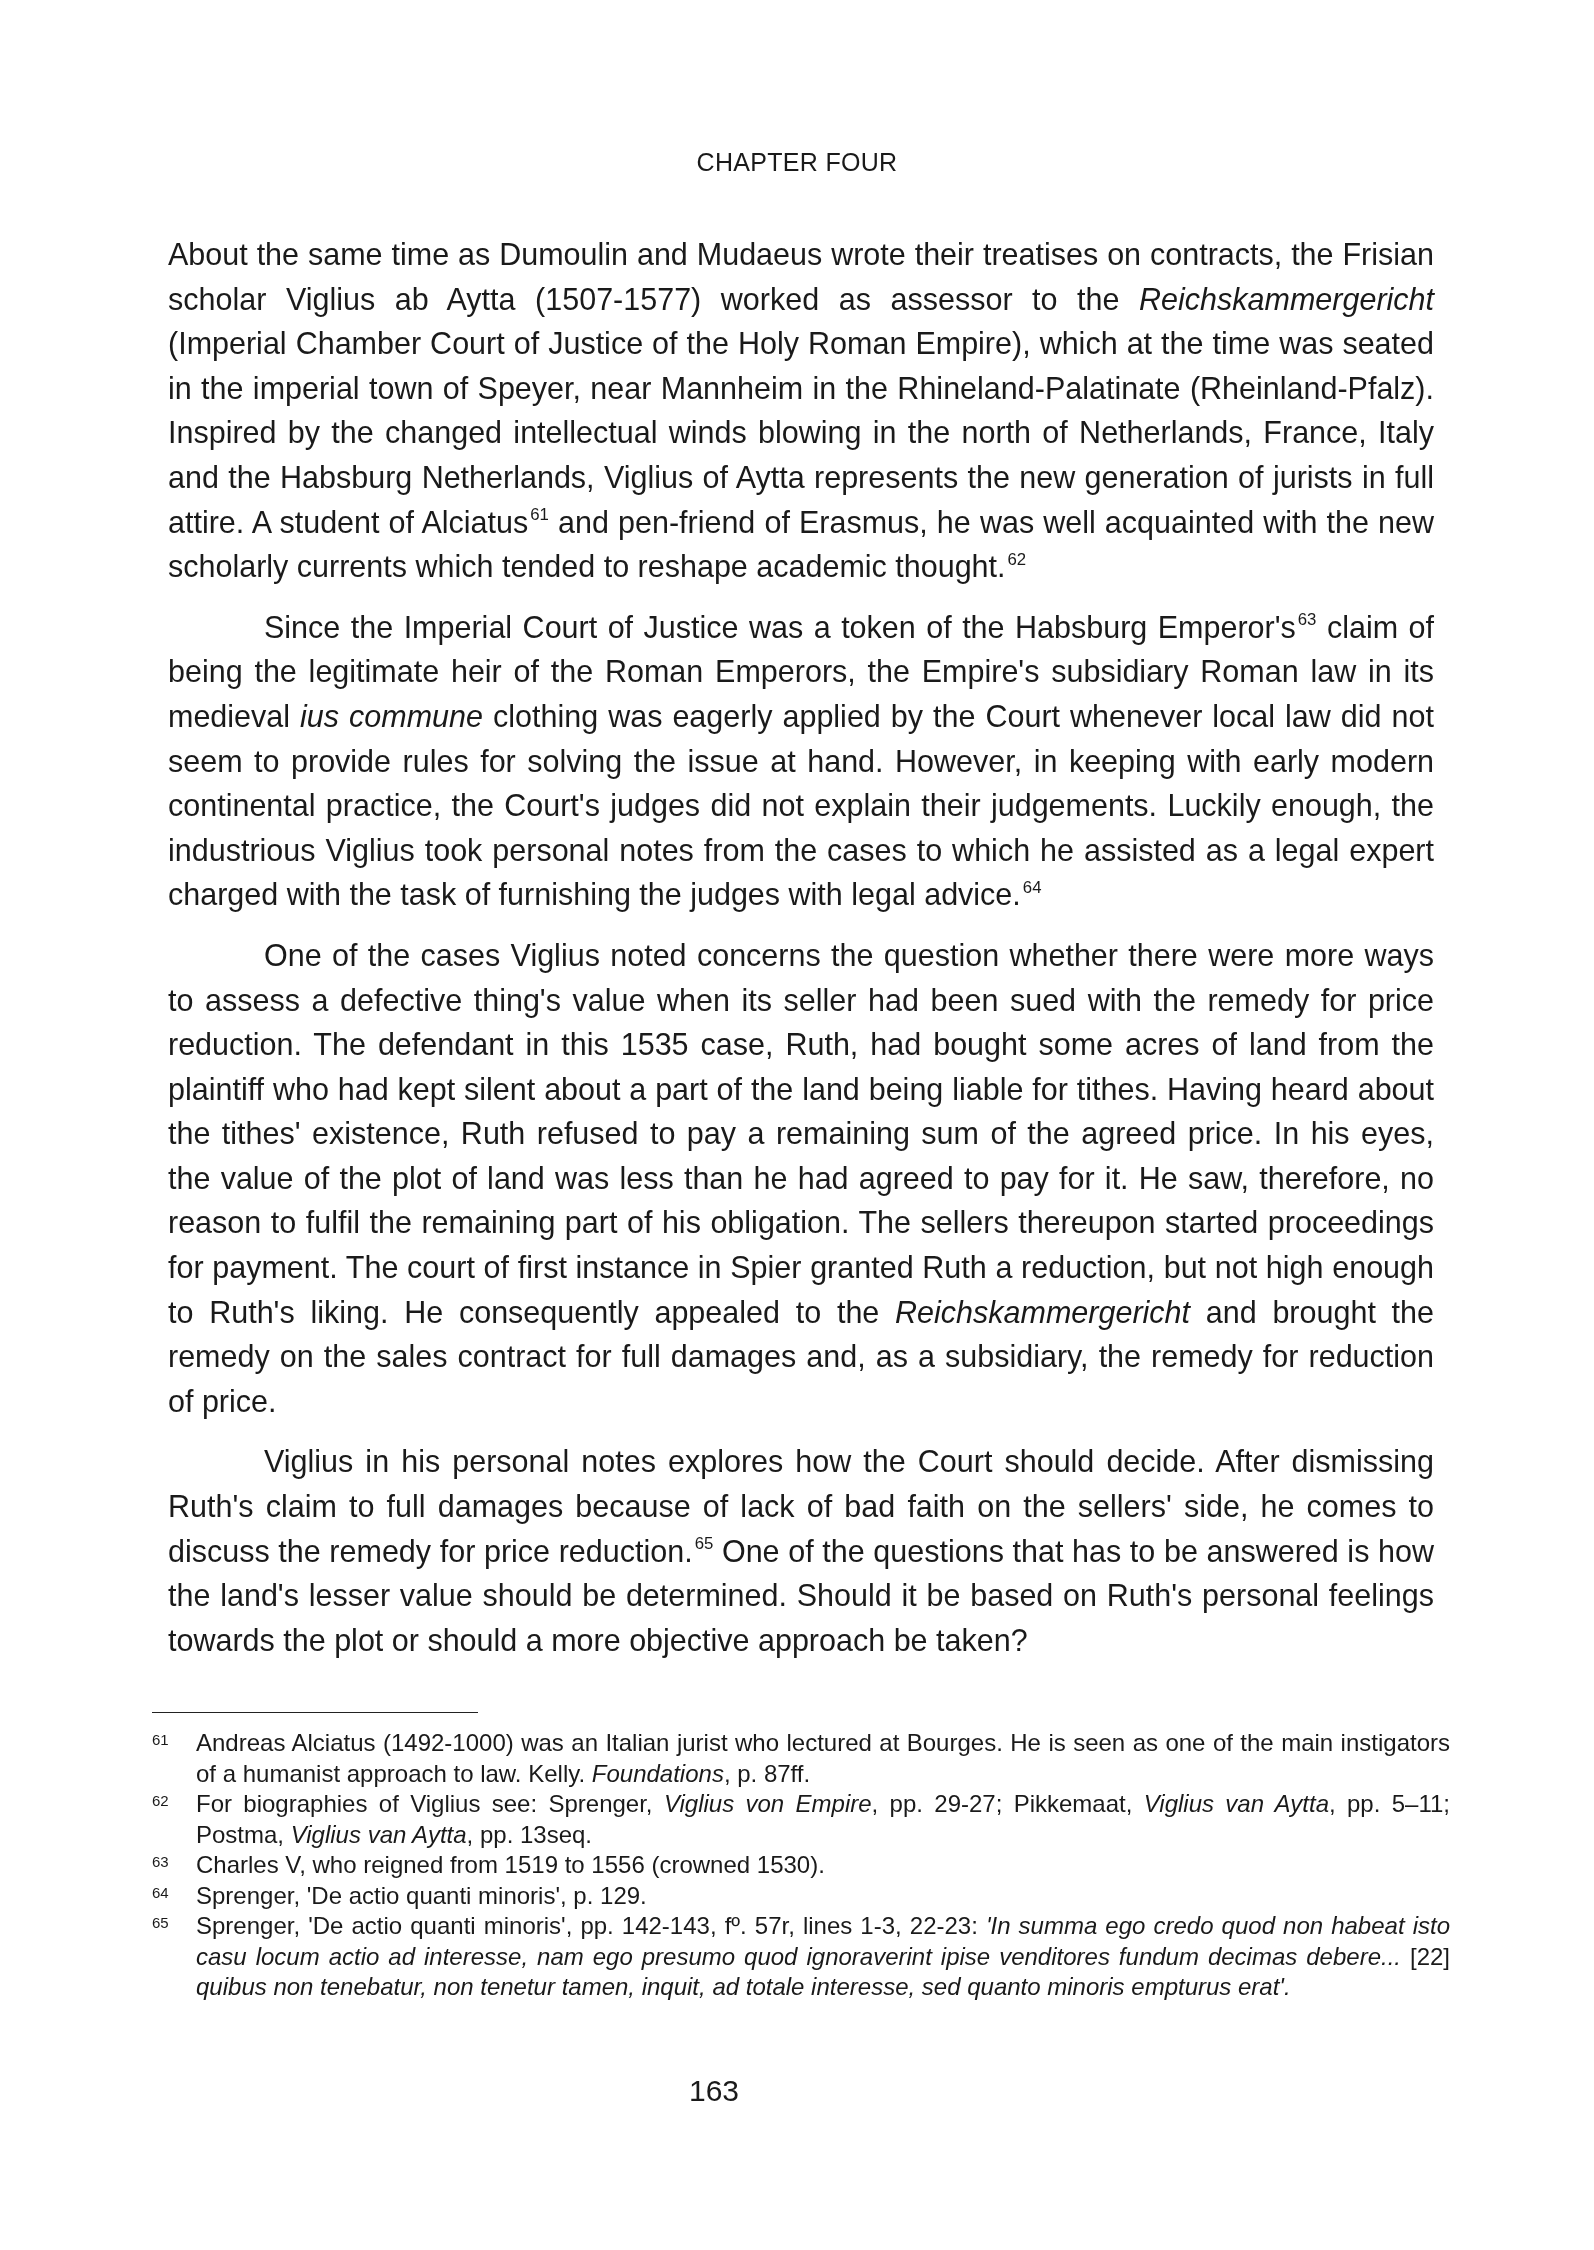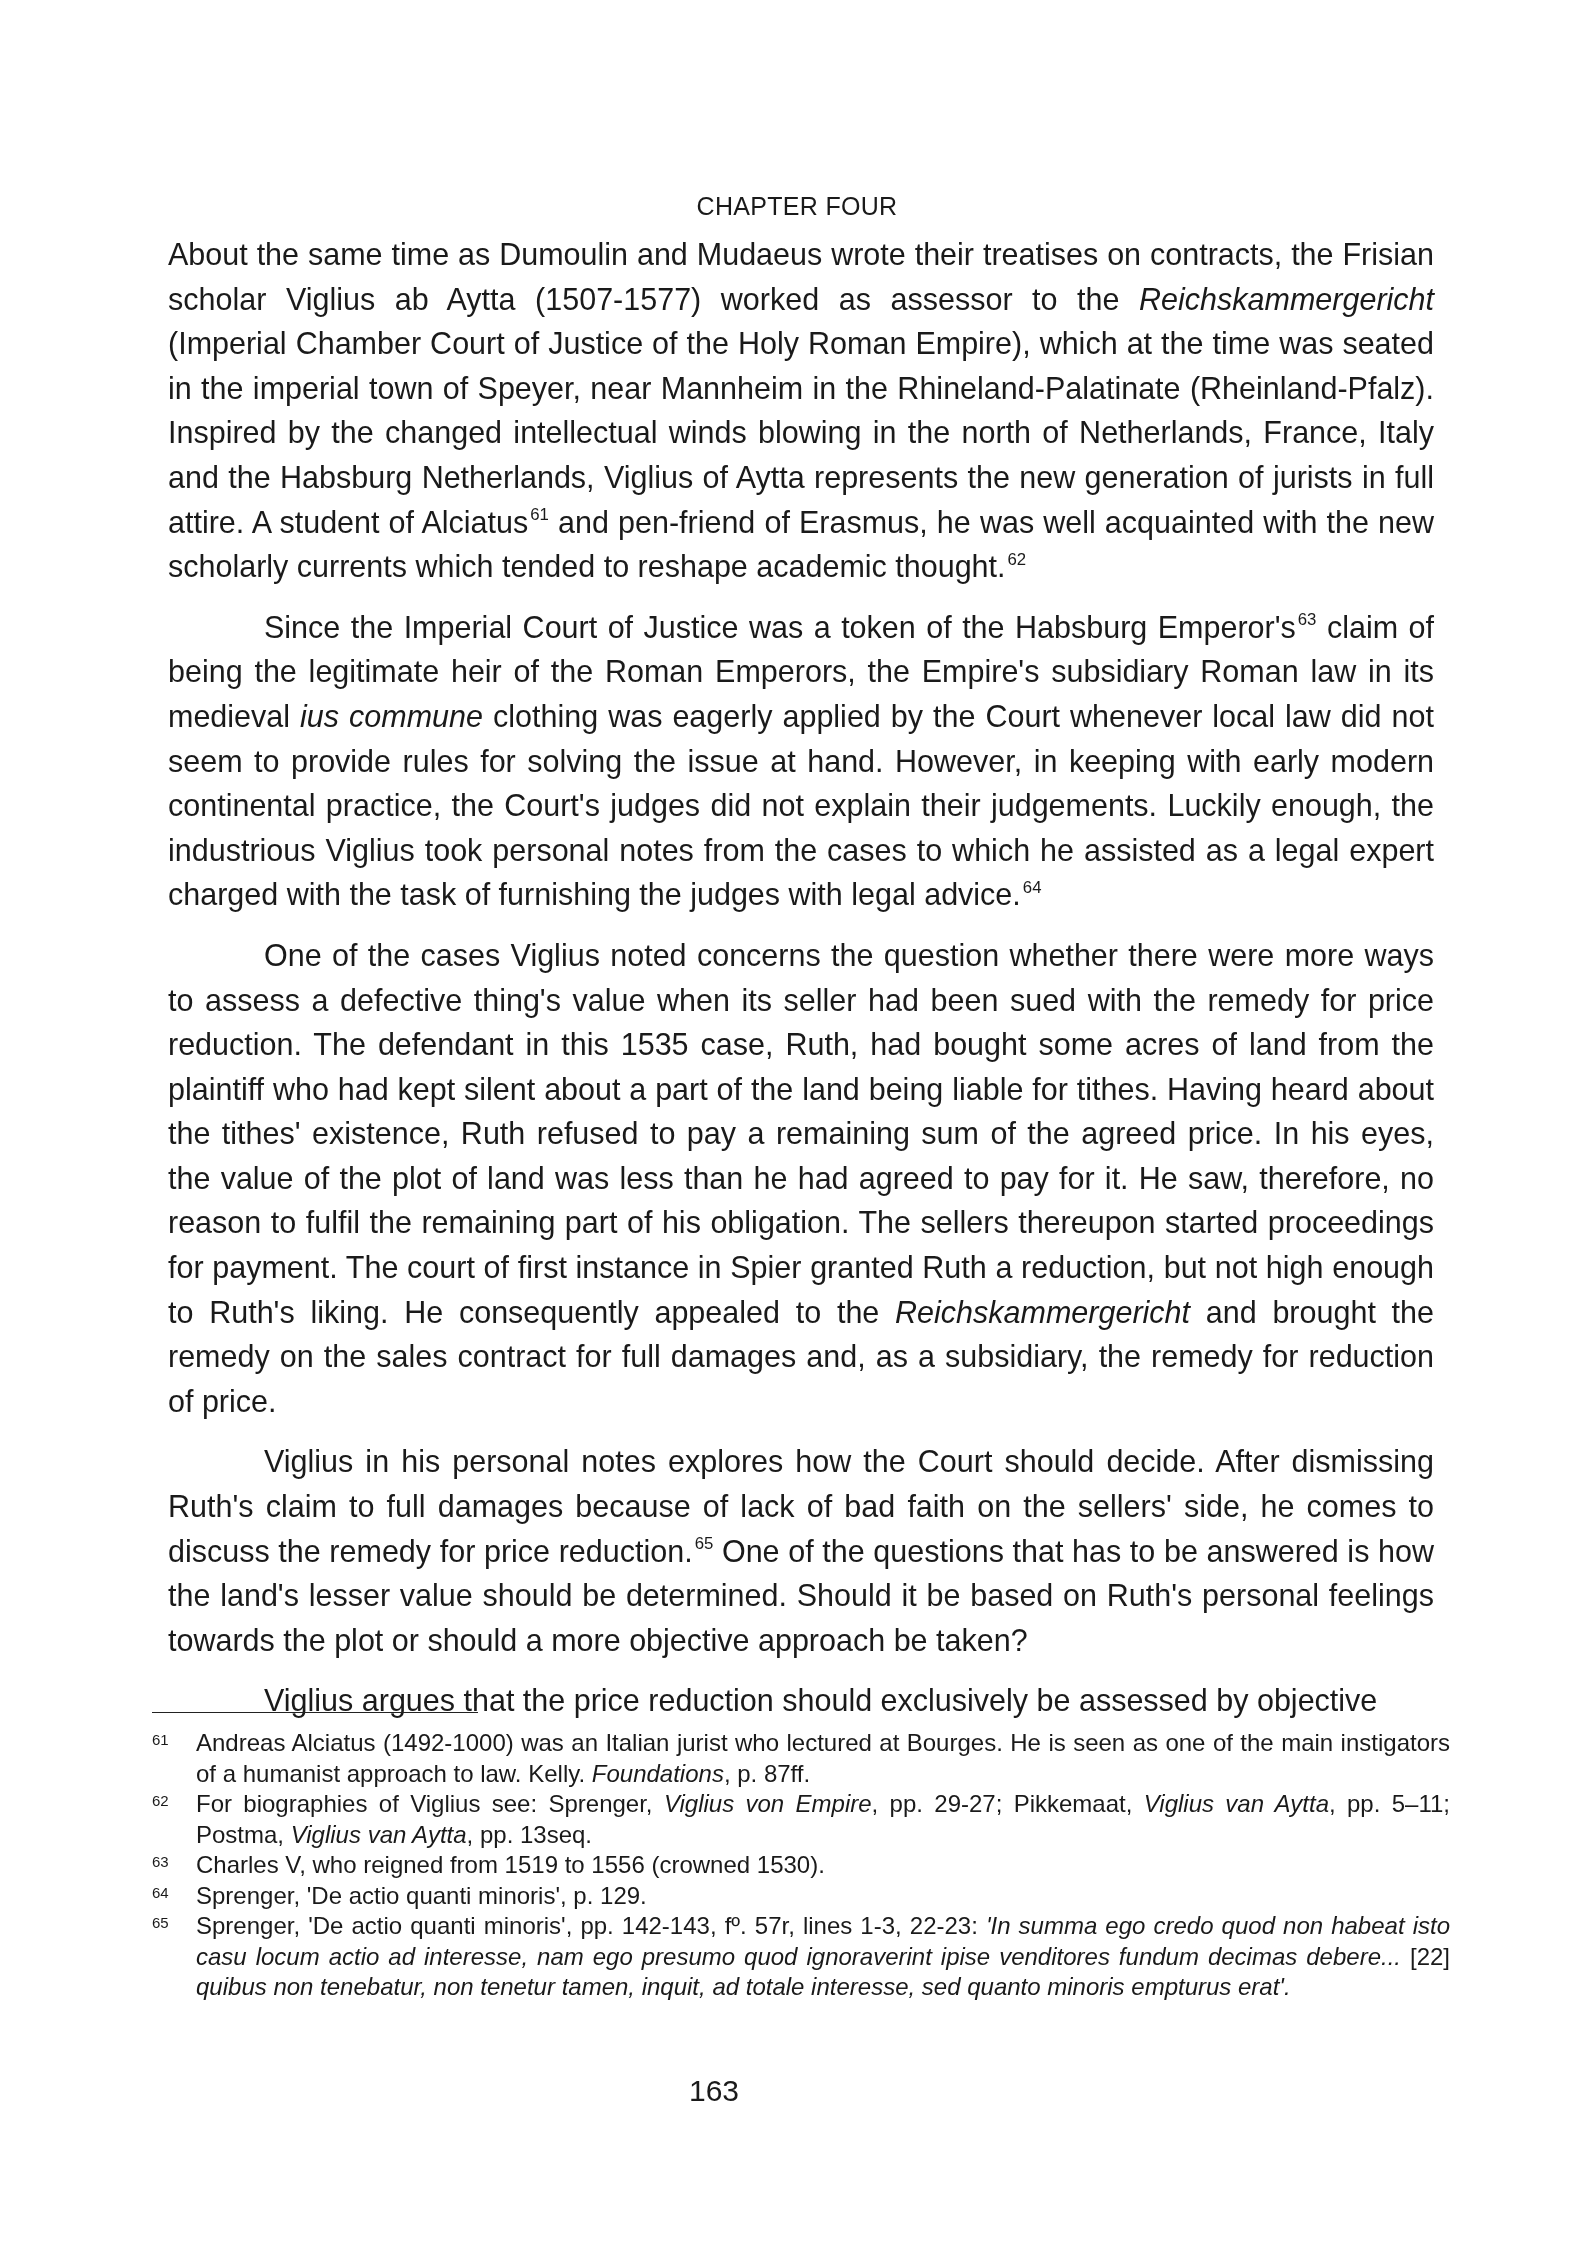--- a/index.html
+++ b/index.html
@@ -1,19 +1,19 @@
 <!DOCTYPE html>
 <html><head>
 <meta charset="utf-8">
 <style>
   html, body { margin: 0; padding: 0; background: #ffffff; }
   body { width: 1594px; height: 2250px; position: relative; overflow: hidden;
          font-family: "Liberation Sans", sans-serif; color: #1a1a1a; }
   .header { position: absolute; top: 148px; left: 0; width: 1594px; text-align: center;
-            font-size: 25px; letter-spacing: 0.3px; margin-top: 44px; }
+            font-size: 25px; letter-spacing: 0.3px; }
   .body-text { position: absolute; top: 216px; left: 152px; width: 1298px;
                font-size: 30.5px; line-height: 44.6px; text-align: justify; }
   .body-text p { margin: 16px; }
   .body-text p.indent { text-indent: 96px; }
   sup { font-size: 0.55em; line-height: 0; vertical-align: 0.75em; margin-left: 2px; }
   .rule { position: absolute; top: 1712px; left: 152px; width: 326px; height: 0;
           border-top: 1.6px solid #222; }
   .footnotes { position: absolute; top: 1728px; left: 152px; width: 1298px;
                font-size: 24px; line-height: 30.5px; }
   .fn { display: flex; align-items: flex-start; }
@@ -26,21 +26,20 @@
 </head>
 <body>
 
 <div class="header">CHAPTER FOUR</div>
 
 <div class="body-text" id="body-text">
     <p><span>About the same time as Dumoulin and Mudaeus wrote their treatises on contracts, the Frisian scholar Viglius ab Aytta (1507-1577) worked as assessor to the </span><i>Reichskammergericht</i><span> (Imperial Chamber Court of Justice of the Holy Roman Empire), which at the time was seated in the imperial town of Speyer, near Mannheim in the Rhineland-Palatinate (Rheinland-Pfalz). Inspired by the changed intellectual winds blowing in the north of Netherlands, France, Italy and the Habsburg Netherlands, Viglius of Aytta represents the new generation of jurists in full attire. A student of Alciatus</span><sup>61</sup><span> and pen-friend of Erasmus, he was well acquainted with the new scholarly currents which tended to reshape academic thought.</span><sup>62</sup></p>
     <p class="indent"><span>Since the Imperial Court of Justice was a token of the Habsburg Emperor's</span><sup>63</sup><span> claim of being the legitimate heir of the Roman Emperors, the Empire's subsidiary Roman law in its medieval </span><i>ius commune</i><span> clothing was eagerly applied by the Court whenever local law did not seem to provide rules for solving the issue at hand. However, in keeping with early modern continental practice, the Court's judges did not explain their judgements. Luckily enough, the industrious Viglius took personal notes from the cases to which he assisted as a legal expert charged with the task of furnishing the judges with legal advice.</span><sup>64</sup></p>
     <p class="indent"><span>One of the cases Viglius noted concerns the question whether there were more ways to assess a defective thing's value when its seller had been sued with the remedy for price reduction. The defendant in this 1535 case, Ruth, had bought some acres of land from the plaintiff who had kept silent about a part of the land being liable for tithes. Having heard about the tithes' existence, Ruth refused to pay a remaining sum of the agreed price. In his eyes, the value of the plot of land was less than he had agreed to pay for it. He saw, therefore, no reason to fulfil the remaining part of his obligation. The sellers thereupon started proceedings for payment. The court of first instance in Spier granted Ruth a reduction, but not high enough to Ruth's liking. He consequently appealed to the </span><i>Reichskammergericht</i><span> and brought the remedy on the sales contract for full damages and, as a subsidiary, the remedy for reduction of price.</span></p>
     <p class="indent"><span>Viglius in his personal notes explores how the Court should decide. After dismissing Ruth's claim to full damages because of lack of bad faith on the sellers' side, he comes to discuss the remedy for price reduction.</span><sup>65</sup><span> One of the questions that has to be answered is how the land's lesser value should be determined. Should it be based on Ruth's personal feelings towards the plot or should a more objective approach be taken?</span></p>
-    <p class="indent"><span>Viglius argues that the price reduction should exclusively be assessed by objective</span></p>
   </div>
 
 <div class="rule"></div>
 
 <div class="footnotes" id="footnotes">
     <div class="fn">
       <div class="fn-num">61</div>
       <div class="fn-text"><span>Andreas Alciatus (1492-1000) was an Italian jurist who lectured at Bourges. He is seen as one of the main instigators of a humanist approach to law. Kelly. </span><i>Foundations</i><span>, p. 87ff.</span></div>
     </div>
     <div class="fn">

